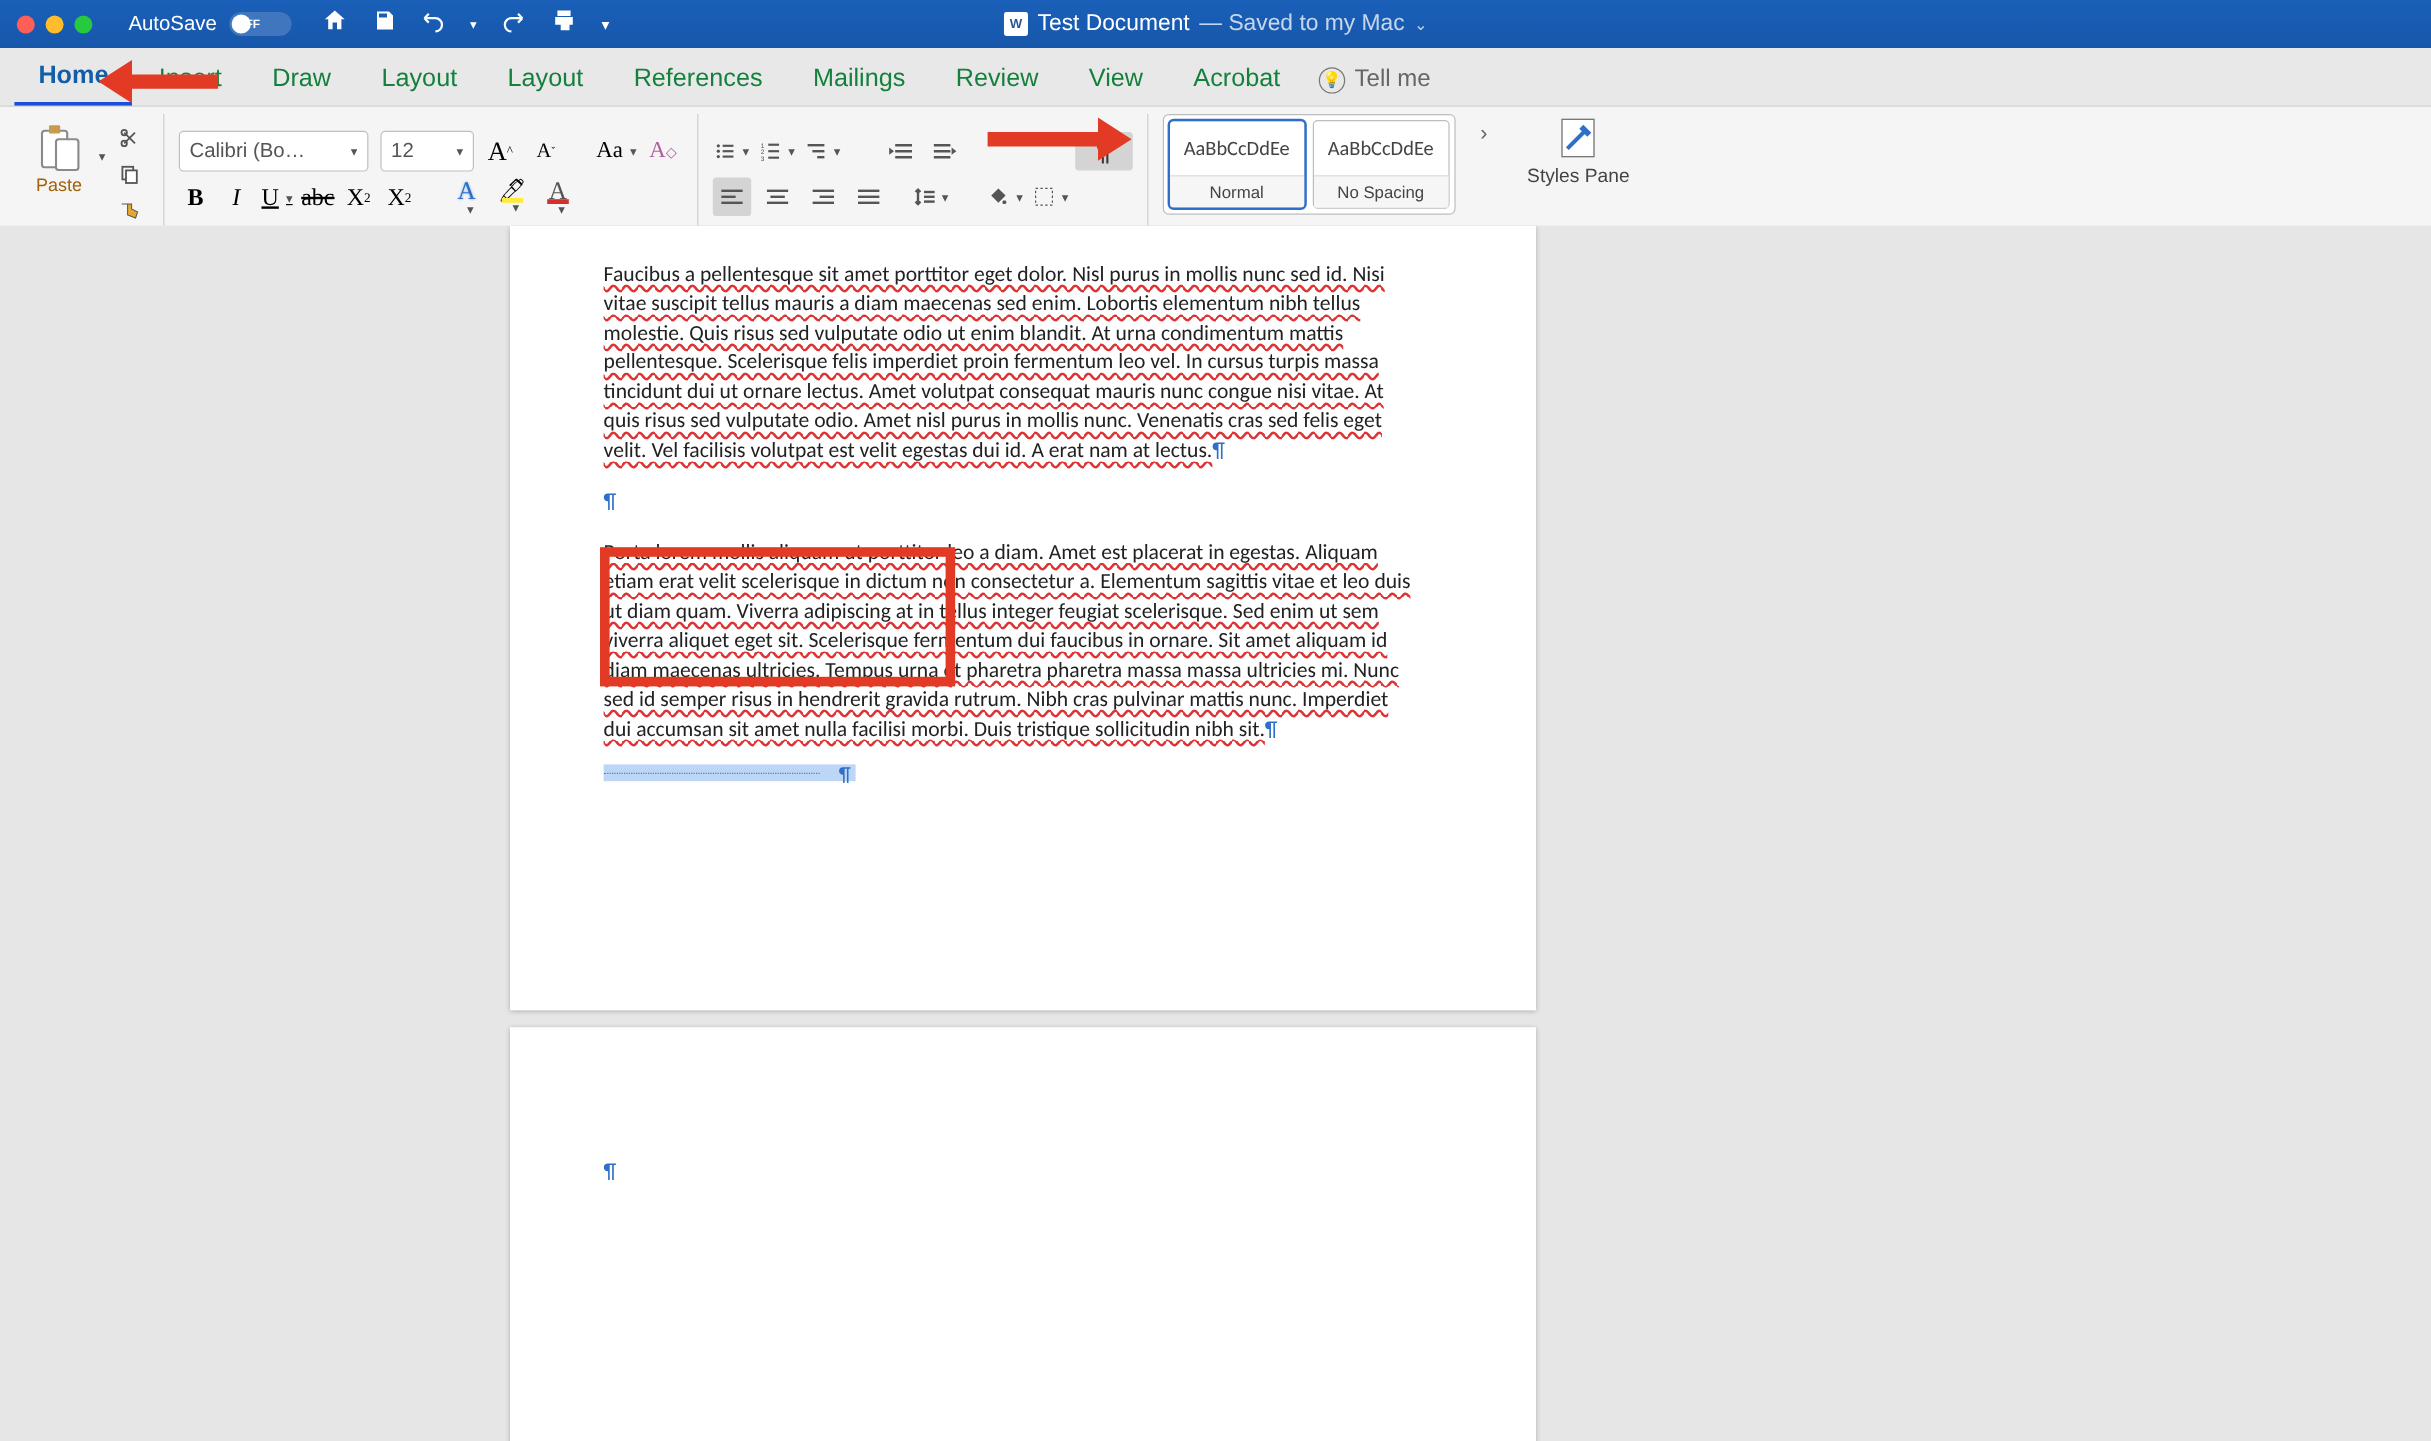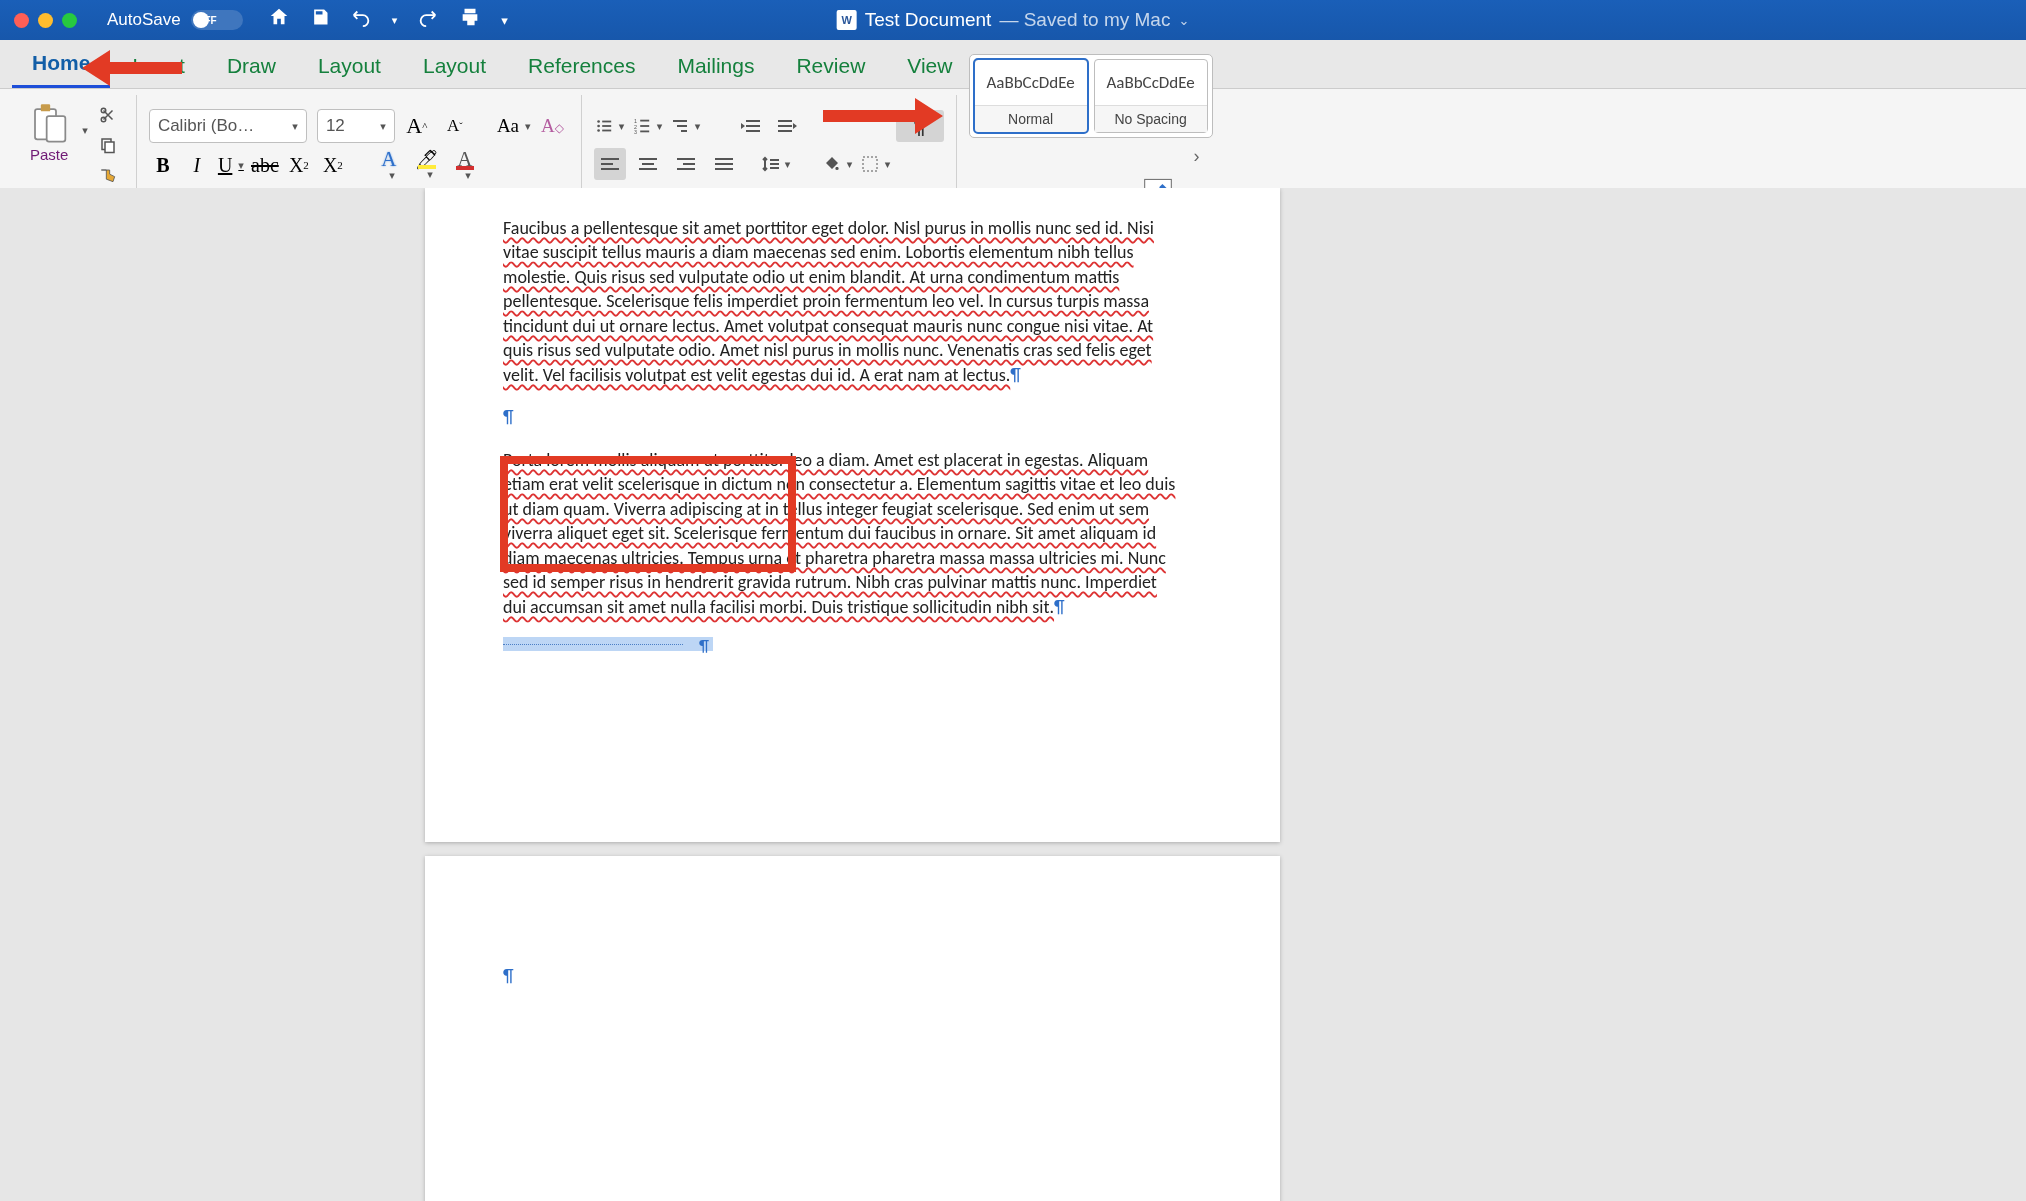--- a/index.html
+++ b/index.html
@@ -29,21 +29,21 @@
 
 .ribbon{height:100px;background:#f5f5f5;border-bottom:1px solid #c6c6c6;display:flex;padding:6px 10px;align-items:stretch}
 .grp{display:flex;flex-direction:column;justify-content:center;padding:0 12px;border-right:1px solid #d0d0d0}
 .grp:last-child{border-right:none}
 .row{display:flex;align-items:center;gap:6px}
 .row2{margin-top:6px}
 .ibtn{min-width:32px;height:32px;display:inline-flex;align-items:center;justify-content:center;cursor:pointer;border-radius:3px}
 .ibtn.on{background:#d4d4d4}
 .paste-big{display:flex;flex-direction:column;align-items:center;gap:2px;padding:0 8px;cursor:pointer}
 .paste-big svg{width:38px;height:42px}
-.tiny-label{font-size:15px;color:#701a75}
+.tiny-label{font-size:15px;color:#a16207}
 .side-col{display:flex;flex-direction:column;gap:4px;margin-left:4px}
 .side-col .ibtn{height:26px;width:30px}
 .fontbox,.sizebox{border:1px solid #bfbfbf;background:#fff;border-radius:4px;height:32px;display:flex;align-items:center;padding:0 8px;font-size:17px;color:#555}
 .fontbox{width:140px;justify-content:space-between}
 .sizebox{width:60px;justify-content:space-between;margin-left:4px}
 .caret{margin-left:6px;font-size:11px;color:#555}
 .fmt{font-family:"Times New Roman",serif;font-size:20px;min-width:28px;text-align:center;cursor:pointer}
 .fmt.b{font-weight:bold}
 .fmt.i{font-style:italic;font-family:"Times New Roman",serif}
 .fmt.u{text-decoration:underline;font-family:"Times New Roman",serif}
@@ -321,21 +321,21 @@
           </span>
         <span class="ibtn withdrop">
             <svg width="18" height="18">
               <rect x="2" y="2" width="14" height="14" fill="none" stroke="#555" stroke-dasharray="2"></rect>
             </svg>
             <span class="caret">▾</span>
           </span>
       </div>
     </div>
 
-    <div class="grp" style="display:flex;flex-direction:column;align-items:flex-end;gap:8px">
+    <div class="grp" style="display:flex;flex-direction:row;align-items:flex-start;gap:8px">
       <div style="border:1px solid #bdbdbd;border-radius:5px;padding:4px;display:flex;gap:6px;background:#fff">
         <div class="style-card active">
           <div class="sc-sample">AaBbCcDdEe</div>
           <div class="sc-name">Normal</div>
         </div>
         <div class="style-card">
           <div class="sc-sample">AaBbCcDdEe</div>
           <div class="sc-name">No Spacing</div>
         </div>
       </div>

